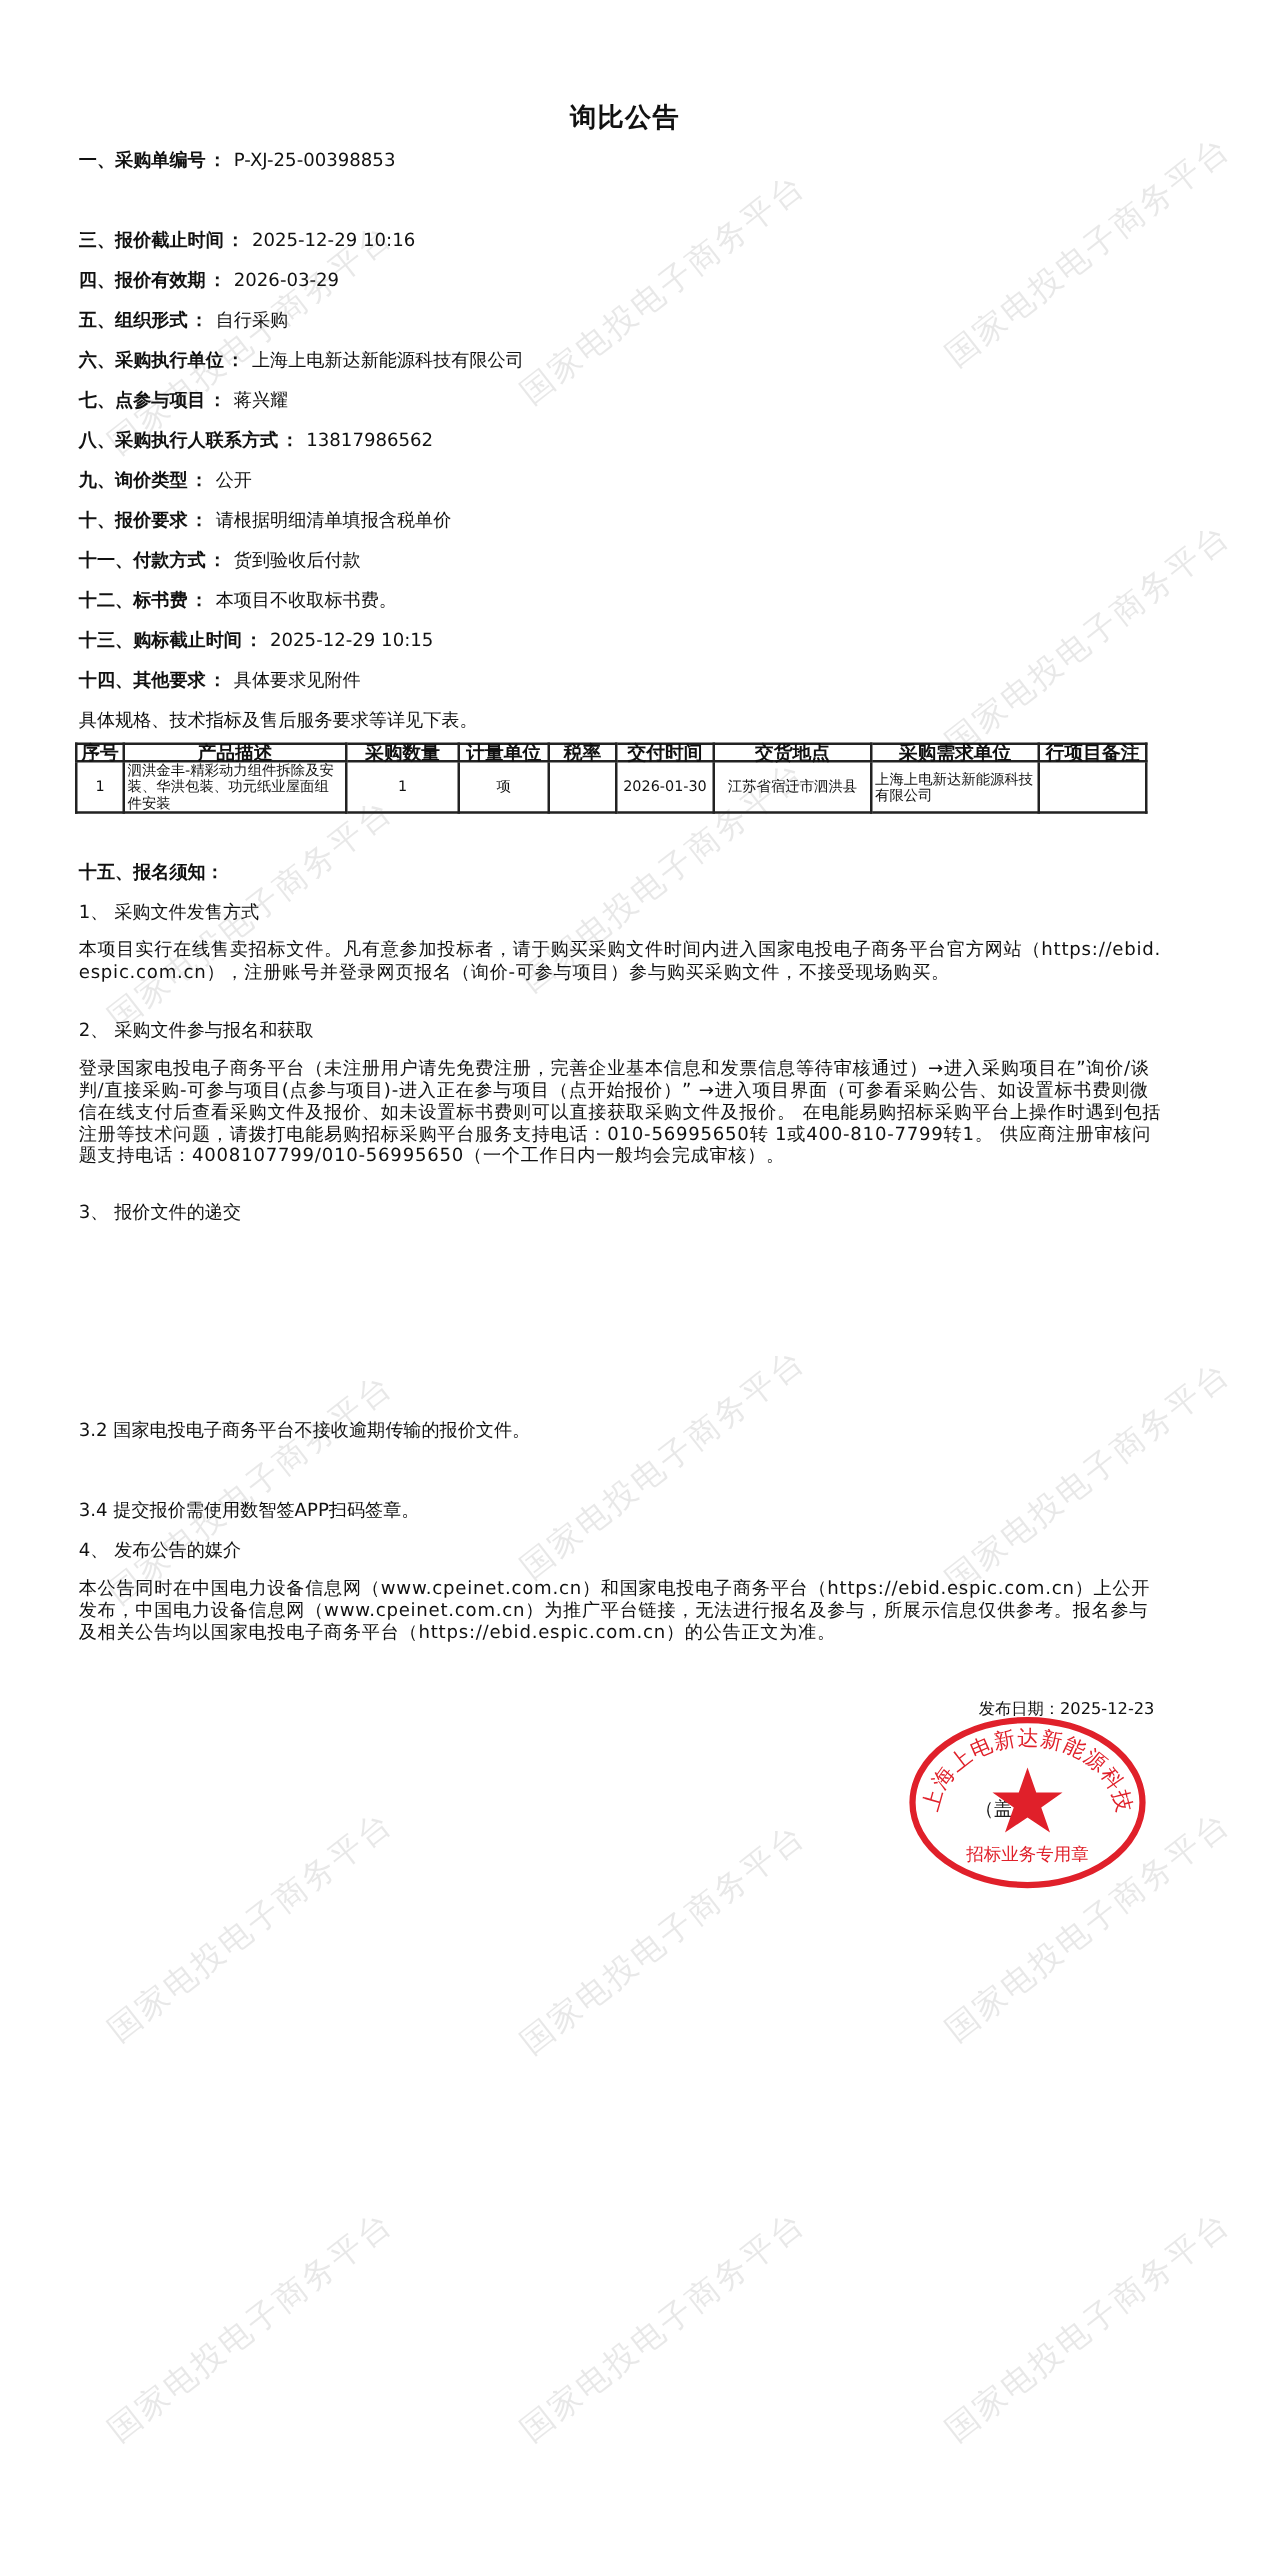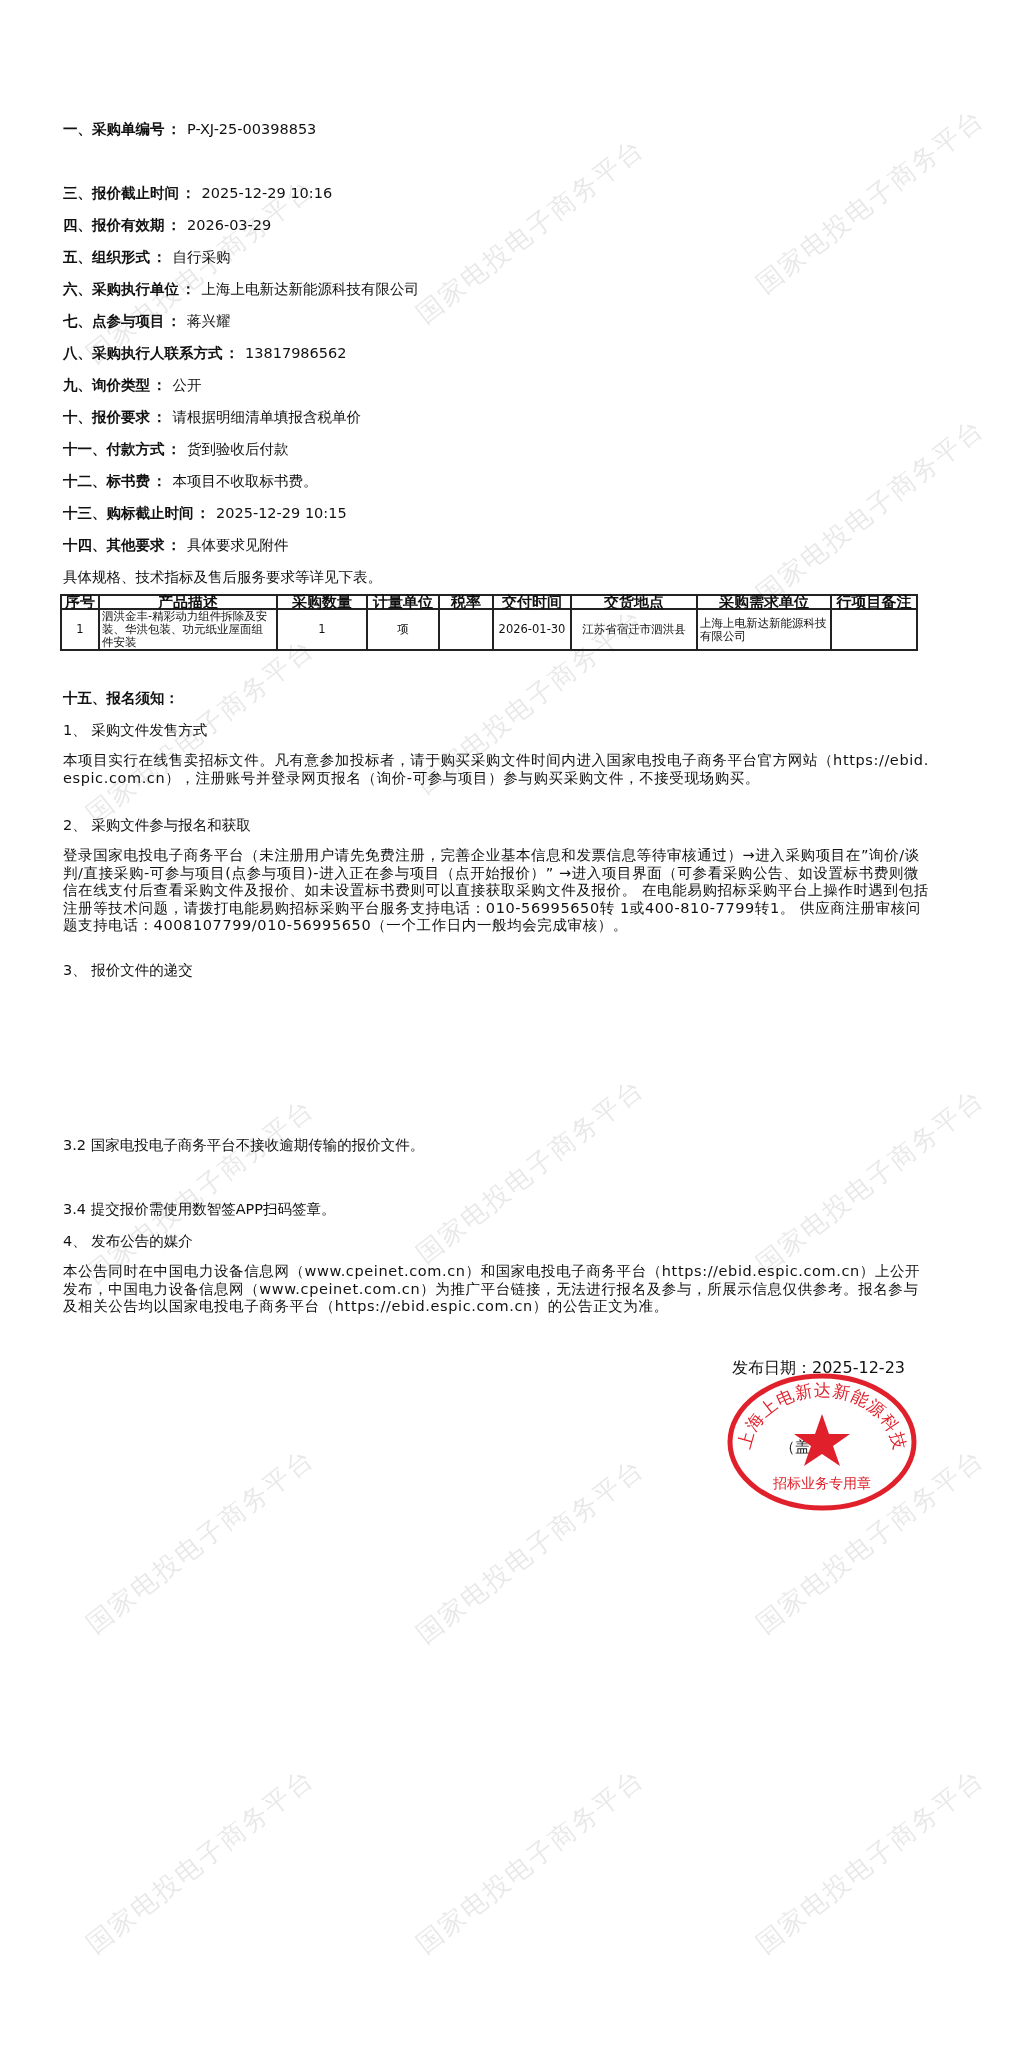--- a/index.html
+++ b/index.html
@@ -29,21 +29,21 @@
   table.items th, table.items td {
     border: 2px solid #222; padding: 0 2px; text-align: center; vertical-align: middle;
   }
   table.items th { font-weight: bold; height: 12px; font-size: 15px; line-height: 12px; }
   table.items td.left { text-align: left; }
   .watermark {
     position: absolute; font-size: 26px; color: rgba(0,0,0,0.09); white-space: nowrap;
     transform: rotate(-38deg); transform-origin: left center; letter-spacing: 2px;
     pointer-events: none;
   }
-  .pubdate { position: absolute; left: 732px; top: 1358px; font-size: 16px; white-space: nowrap; }
+  .pubdate { position: absolute; left: 783px; top: 1358px; font-size: 13px; white-space: nowrap; }
   .seal { position: absolute; left: 722px; top: 1362px; width: 200px; height: 150px; }
 </style>
 </head>
 <body>
 
 <div class="page">
 
   <div class="watermark" style="left:90px;top:340px;">国家电投电子商务平台</div>
   <div class="watermark" style="left:420px;top:300px;">国家电投电子商务平台</div>
   <div class="watermark" style="left:760px;top:270px;">国家电投电子商务平台</div>
@@ -53,20 +53,21 @@
   <div class="watermark" style="left:90px;top:1260px;">国家电投电子商务平台</div>
   <div class="watermark" style="left:420px;top:1240px;">国家电投电子商务平台</div>
   <div class="watermark" style="left:760px;top:1250px;">国家电投电子商务平台</div>
   <div class="watermark" style="left:90px;top:1610px;">国家电投电子商务平台</div>
   <div class="watermark" style="left:420px;top:1620px;">国家电投电子商务平台</div>
   <div class="watermark" style="left:760px;top:1610px;">国家电投电子商务平台</div>
   <div class="watermark" style="left:90px;top:1930px;">国家电投电子商务平台</div>
   <div class="watermark" style="left:420px;top:1930px;">国家电投电子商务平台</div>
   <div class="watermark" style="left:760px;top:1930px;">国家电投电子商务平台</div>
 
+  <div class="title">询比公告</div>
 
   <div class="field" style="top:119px;"><span class="num">一、</span><span class="label">采购单编号</span><span class="sep">：</span><span>P-XJ-25-00398853</span></div>
   <div class="field" style="top:183px;"><span class="num">三、</span><span class="label">报价截止时间</span><span class="sep">：</span><span>2025-12-29 10:16</span></div>
   <div class="field" style="top:215px;"><span class="num">四、</span><span class="label">报价有效期</span><span class="sep">：</span><span>2026-03-29</span></div>
   <div class="field" style="top:247px;"><span class="num">五、</span><span class="label">组织形式</span><span class="sep">：</span><span>自行采购</span></div>
   <div class="field" style="top:279px;"><span class="num">六、</span><span class="label">采购执行单位</span><span class="sep">：</span><span>上海上电新达新能源科技有限公司</span></div>
   <div class="field" style="top:311px;"><span class="num">七、</span><span class="label">点参与项目</span><span class="sep">：</span><span>蒋兴耀</span></div>
   <div class="field" style="top:343px;"><span class="num">八、</span><span class="label">采购执行人联系方式</span><span class="sep">：</span><span>13817986562</span></div>
   <div class="field" style="top:375px;"><span class="num">九、</span><span class="label">询价类型</span><span class="sep">：</span><span>公开</span></div>
   <div class="field" style="top:407px;"><span class="num">十、</span><span class="label">报价要求</span><span class="sep">：</span><span>请根据明细清单填报含税单价</span></div>

